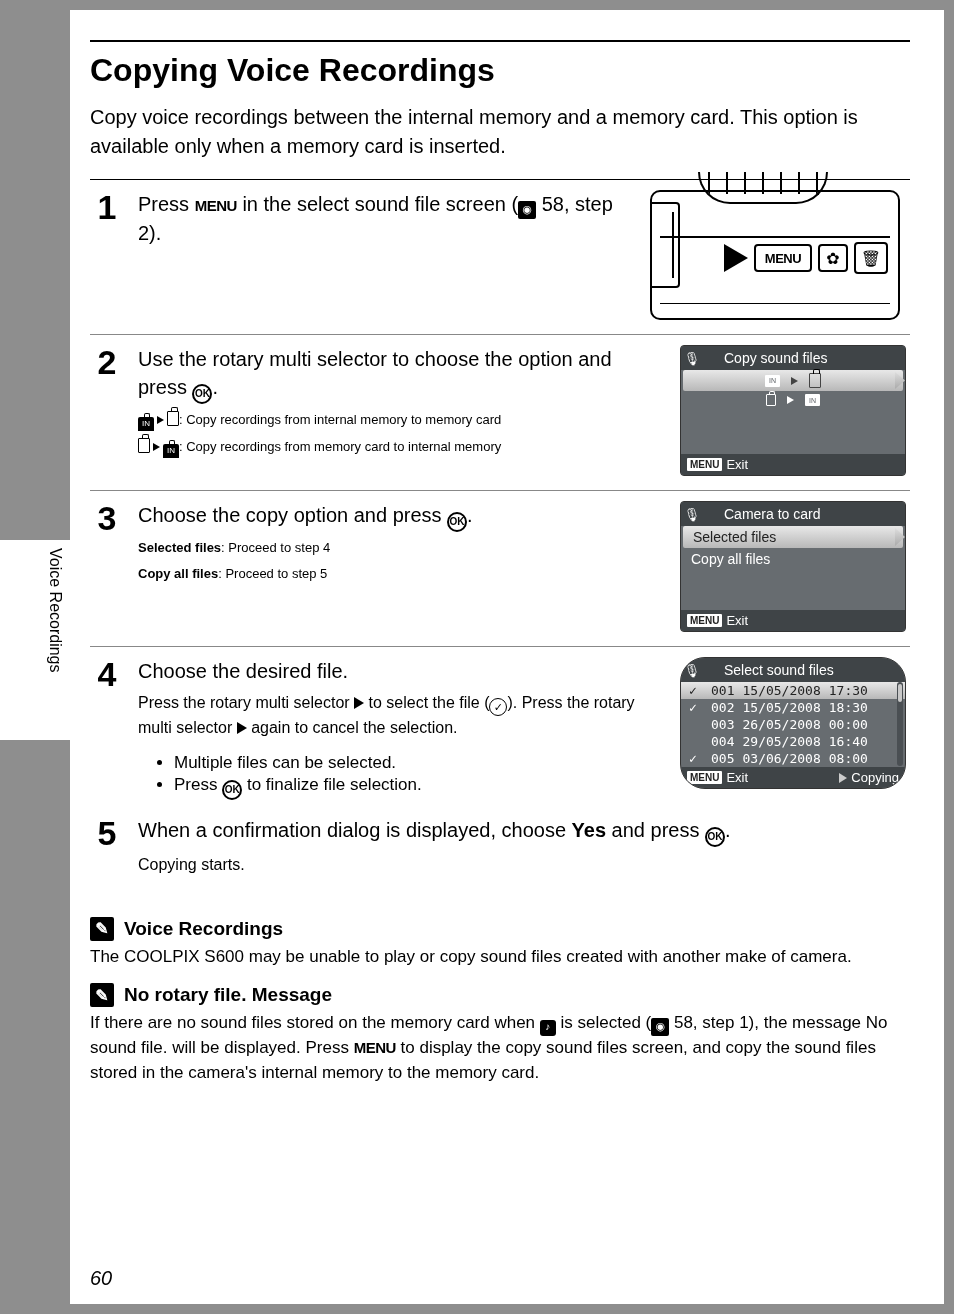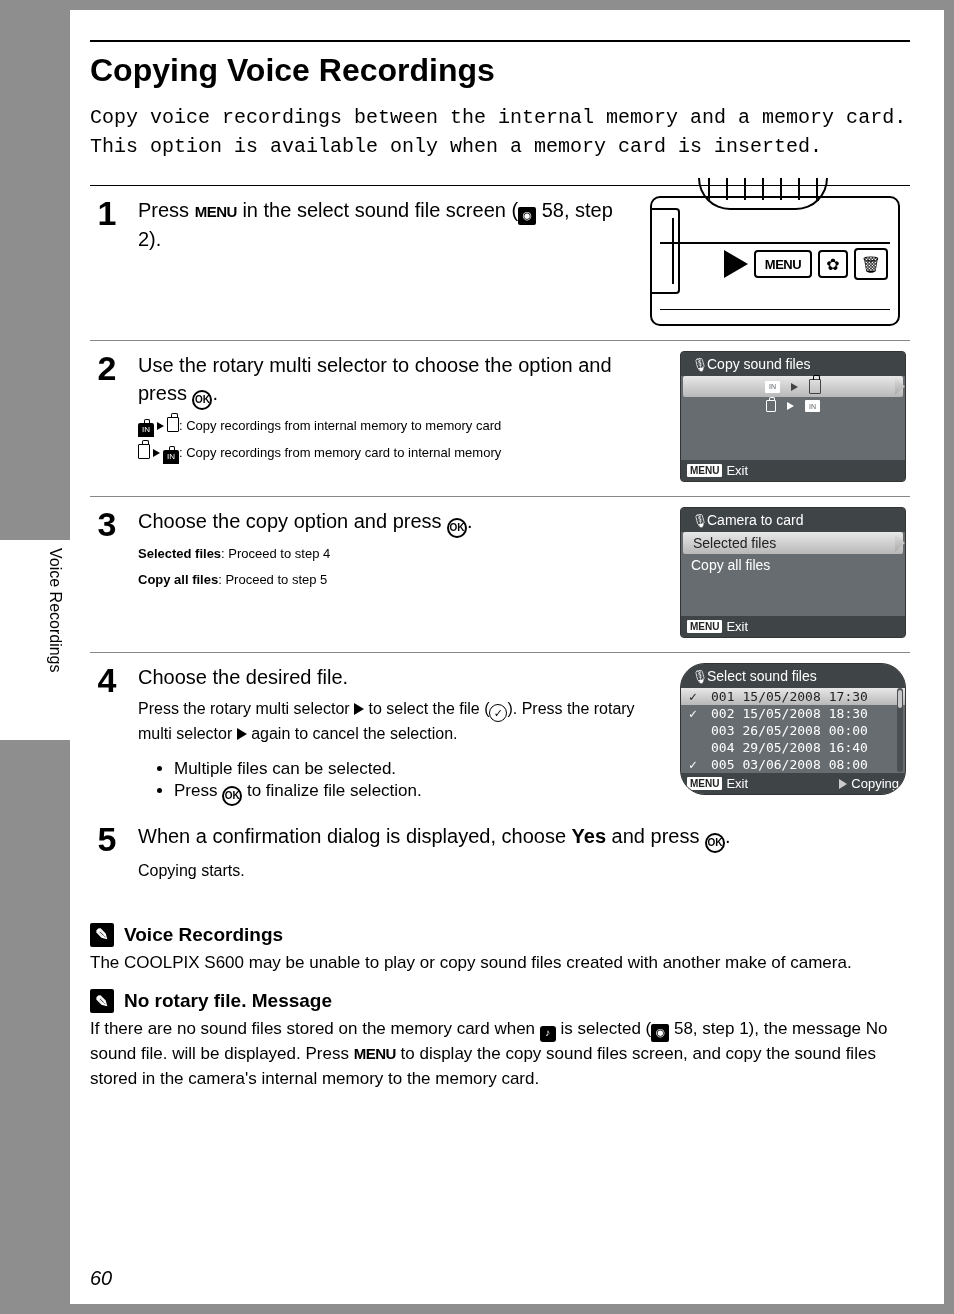--- a/index.html
+++ b/index.html
@@ -14,21 +14,21 @@
     background: #fff; border-radius: 0 0 0 0;
   }
   .side-label {
     position: absolute; left: 44px; top: 548px; width: 20px; height: 150px;
     writing-mode: vertical-rl; font-size: 16px; color: #000;
   }
   h1 {
     border-top: 2px solid #000; padding-top: 10px;
     font-size: 32px; font-weight: 700; margin-bottom: 14px;
   }
-  .intro { font-size: 20px; line-height: 1.45; margin-bottom: 24px; font-family: Liberation Mono, monospace; }
+  .intro { font-size: 20px; line-height: 1.45; margin-bottom: 18px; }
   .steps { border-top: 1px solid #000; }
   .step {
     display: flex; border-bottom: 1px solid #888; padding: 10px 0 14px 0; gap: 14px;
   }
   .step.last, .step.noborder { border-bottom: none; }
   .step-num {
     font-size: 34px; font-weight: 700; width: 34px; text-align: center; line-height: 1;
     flex-shrink: 0;
   }
   .step-body { flex: 1; }
@@ -91,21 +91,21 @@
   .note-h { display:flex; align-items:center; font-weight:700; font-size:19px; margin-bottom:4px;}
   .note-t { font-size:17px; line-height:1.45; margin-bottom:14px; }
 
   .pagenum { position:absolute; left:20px; bottom:14px; font-style:italic; font-size:20px; }
 
   
   .lcd {
     border:1.5px solid #333; border-radius:4px; background:#676c70;
     width:226px; overflow:hidden; font-size:14px; color:#fff;
   }
-  .lcd-head { background:#3f4447; padding:4px 12px; display:flex; align-items:center; gap:0;}
+  .lcd-head { background:#3f4447; padding:4px 4px; display:flex; align-items:center; gap:25px;}
   .lcd-body { min-height:84px; }
   .lcd-row { padding:3px 14px; display:flex; align-items:center; justify-content:center; gap:8px; position:relative;}
   .lcd-row.sel { background:linear-gradient(#e8e8e8,#b8b8b8); color:#222; margin:0 2px; border-radius:2px;}
   .lcd-row.sel::after { content:""; position:absolute; right:-2px; top:2px; bottom:2px; width:10px; background:linear-gradient(#ddd,#aaa); clip-path:polygon(0 0,100% 50%,0 100%);}
   .lcd-row.left { justify-content:flex-start; padding-left:10px;}
   .lcd-foot { background:#3f4447; padding:3px 6px; display:flex; align-items:center; gap:4px; font-size:13px;}
   .lcd-foot .menu-badge { background:#fff; color:#222; font-size:10px; font-weight:700; padding:1px 3px; border-radius:1px;}
   .lcd-foot .spacer { flex:1; }
 
   .lcd.files .lcd-body { min-height:auto; }

